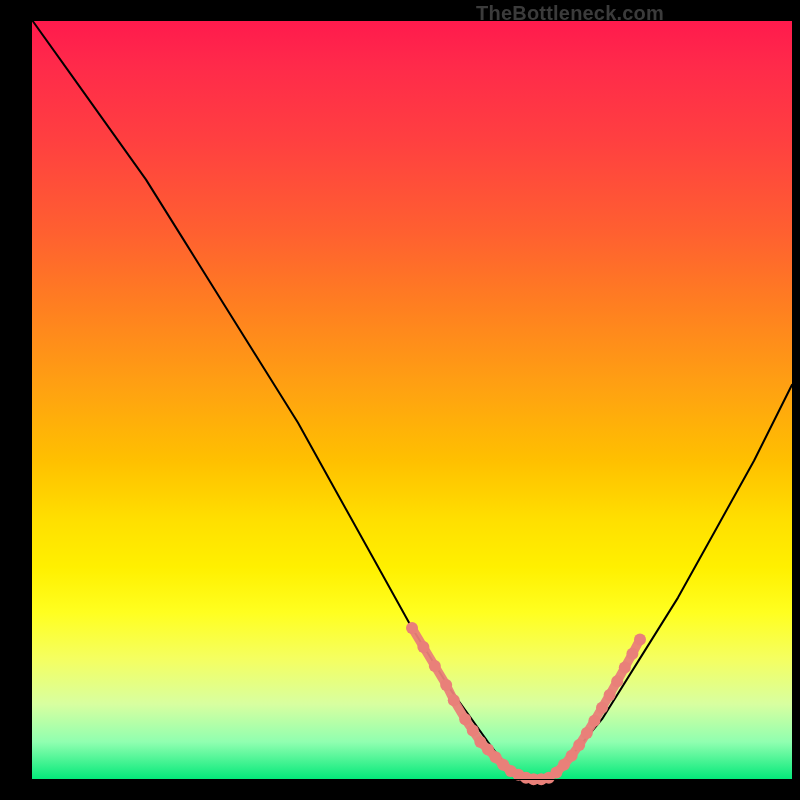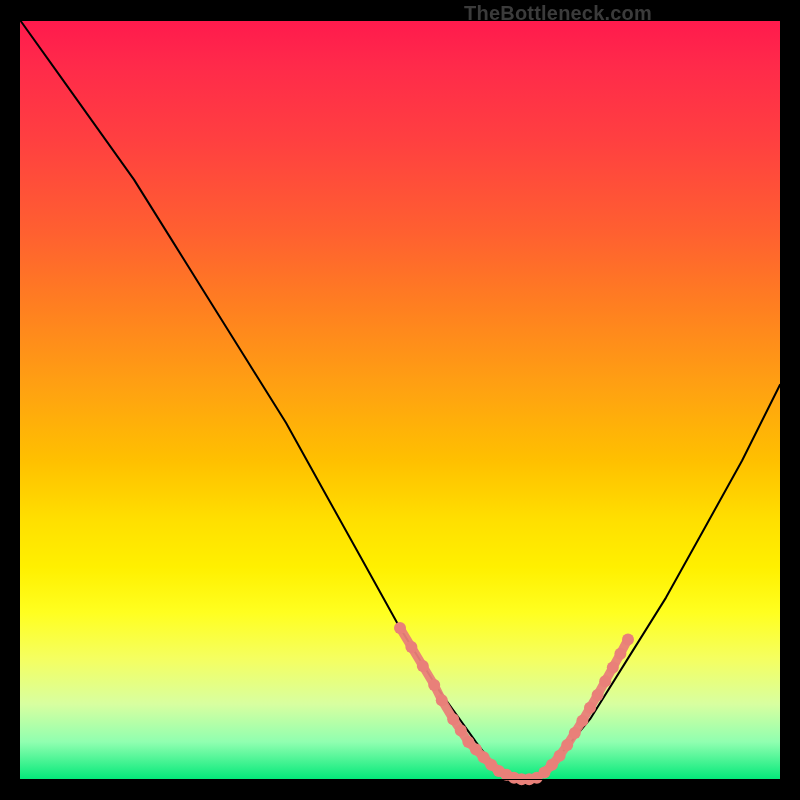--- a/index.html
+++ b/index.html
@@ -9,20 +9,21 @@
     height: 800px;
     background: #000;
     overflow: hidden;
     font-family: Arial, Helvetica, sans-serif;
   }
   .stage {
     position: relative;
     width: 676px;
     height: 800px;
     background: #000;
+    margin-left: 12px;
   }
   
   .plot {
     position: absolute;
     left: 20px;
     top: 20px;
     width: 760px;
     height: 760px;
     background: linear-gradient(
       to bottom,

